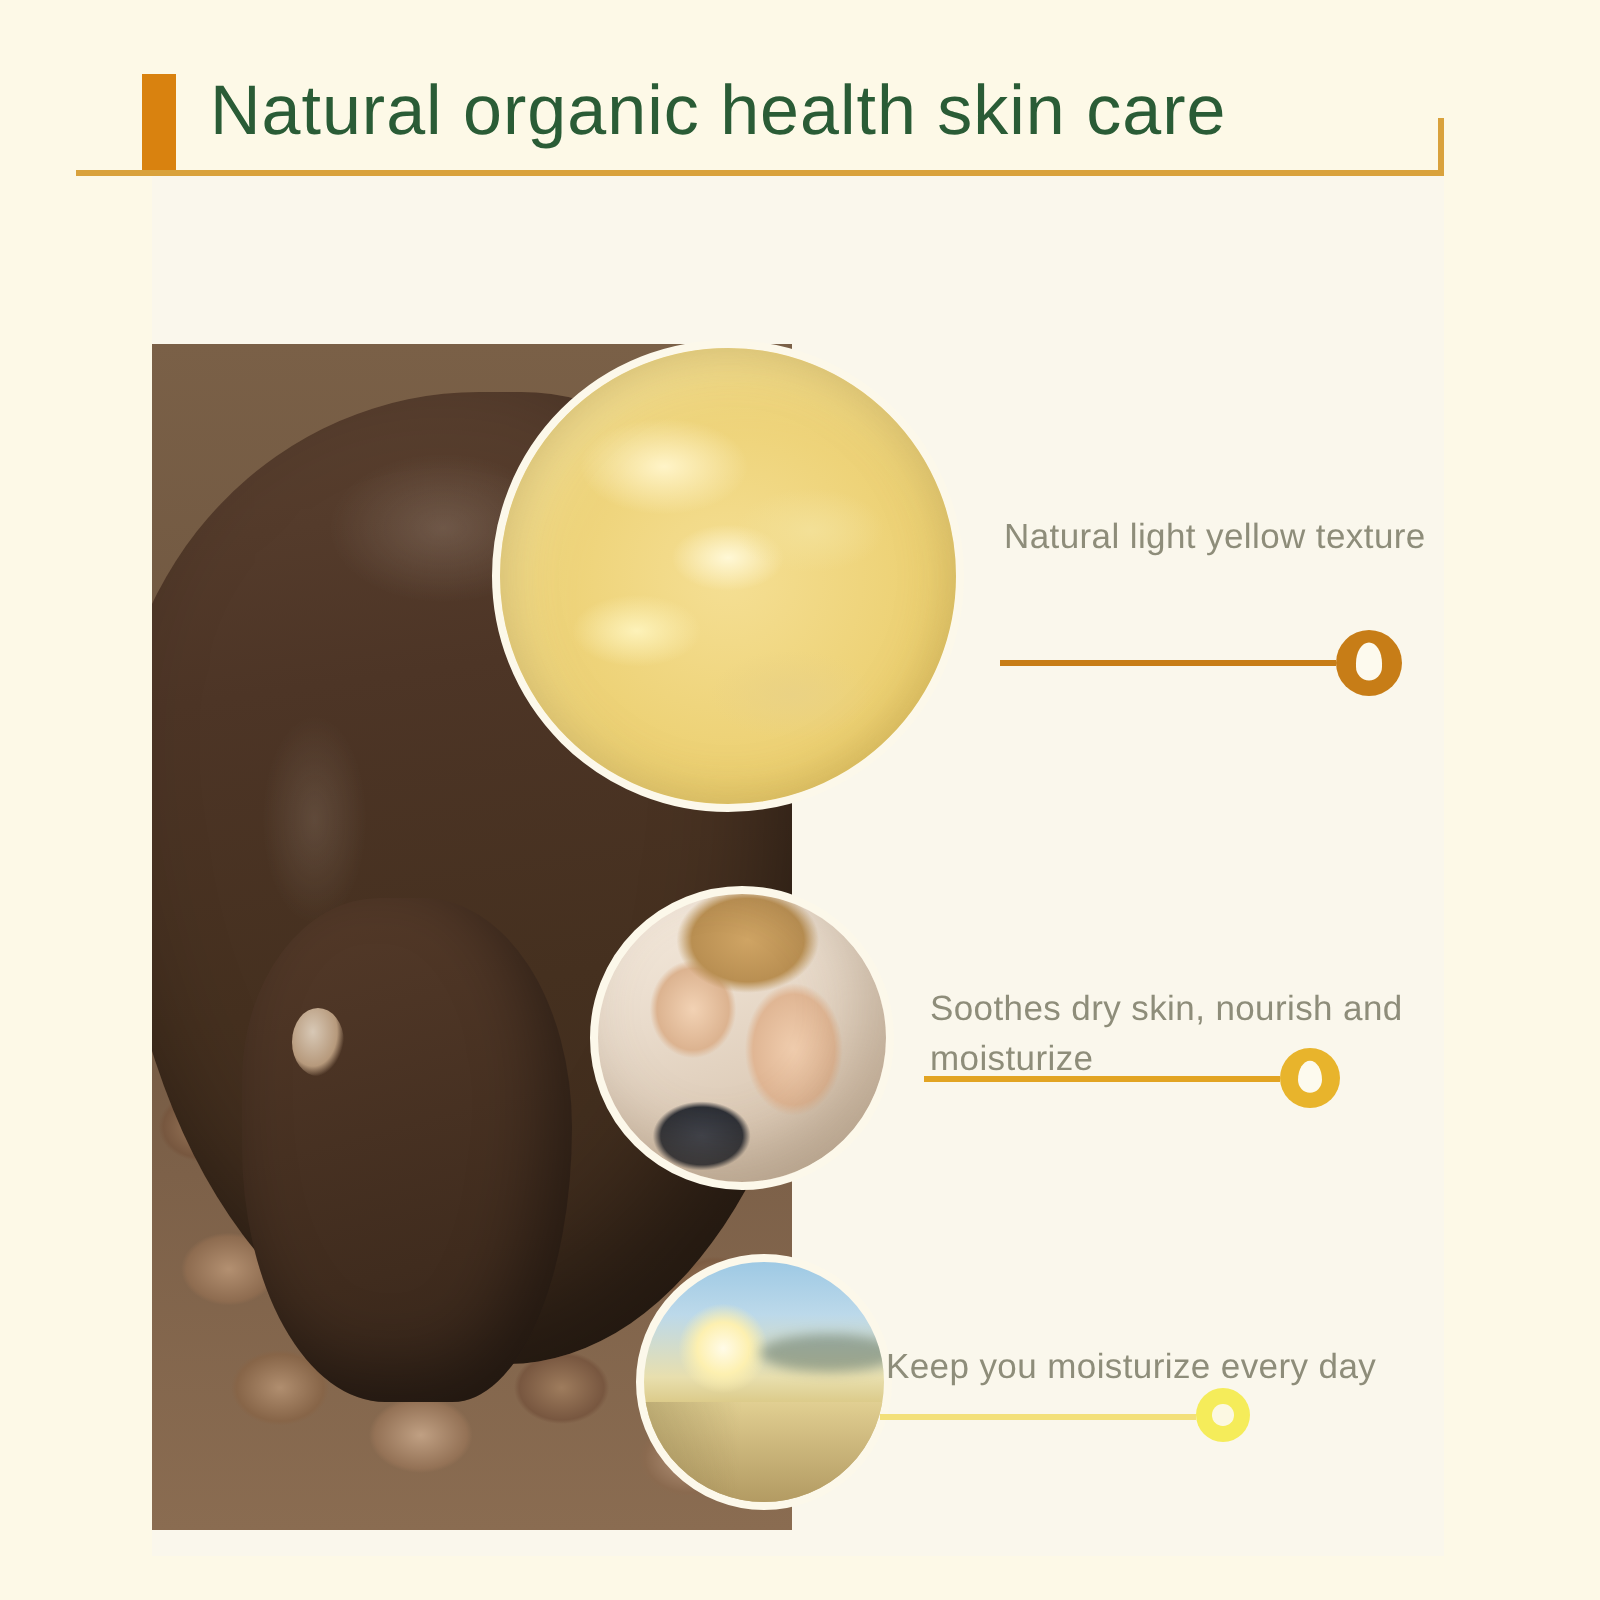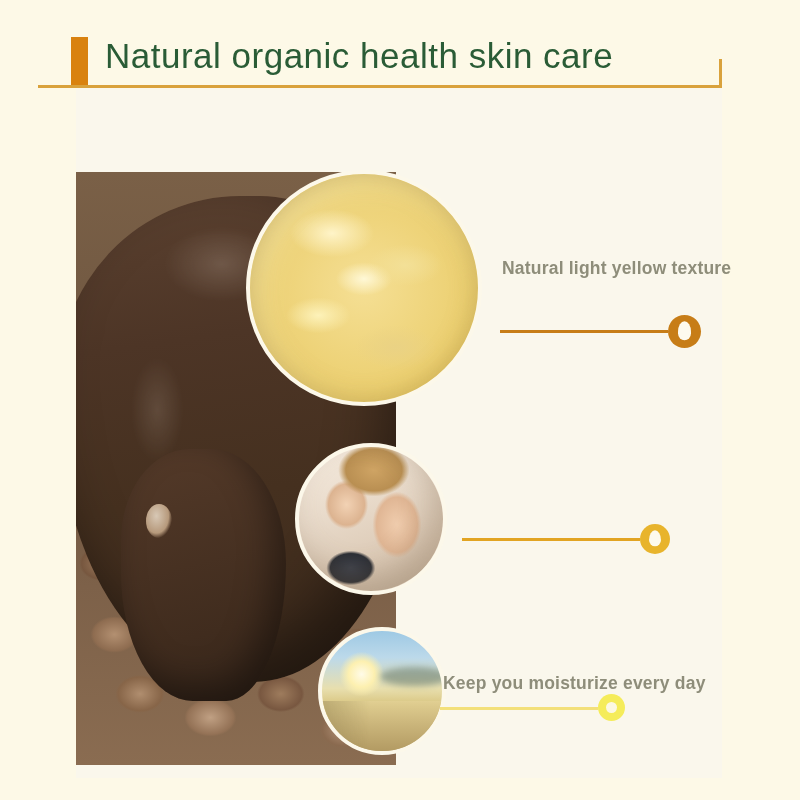--- a/index.html
+++ b/index.html
@@ -183,21 +183,20 @@
 
   
   .callout { position:absolute; }
   .callout-text {
     position:absolute;
     color:#8e8d7a;
     font-size:17.5px;
     line-height:25px;
     letter-spacing:.2px;
     white-space:nowrap;
-    font-weight:bold;
   }
   .callout-line {
     position:absolute;
     height:3px;
   }
   .marker {
     position:absolute;
     border-radius:50%;
     display:flex;
     align-items:center;
@@ -255,20 +254,22 @@
       <div>Natural light yellow texture</div>
     </div>
     <div class="callout-line c1-line"></div>
     <div class="marker c1-mark">
       <div class="pin"></div>
     </div>
   </div>
 
   <div class="callout">
     <div class="callout-text c2-text">
+      <div>Soothes dry skin, nourish and</div>
+      <div>moisturize</div>
     </div>
     <div class="callout-line c2-line"></div>
     <div class="marker c2-mark">
       <div class="pin"></div>
     </div>
   </div>
 
   <div class="callout">
     <div class="callout-text c3-text">
       <div>Keep you moisturize every day</div>

